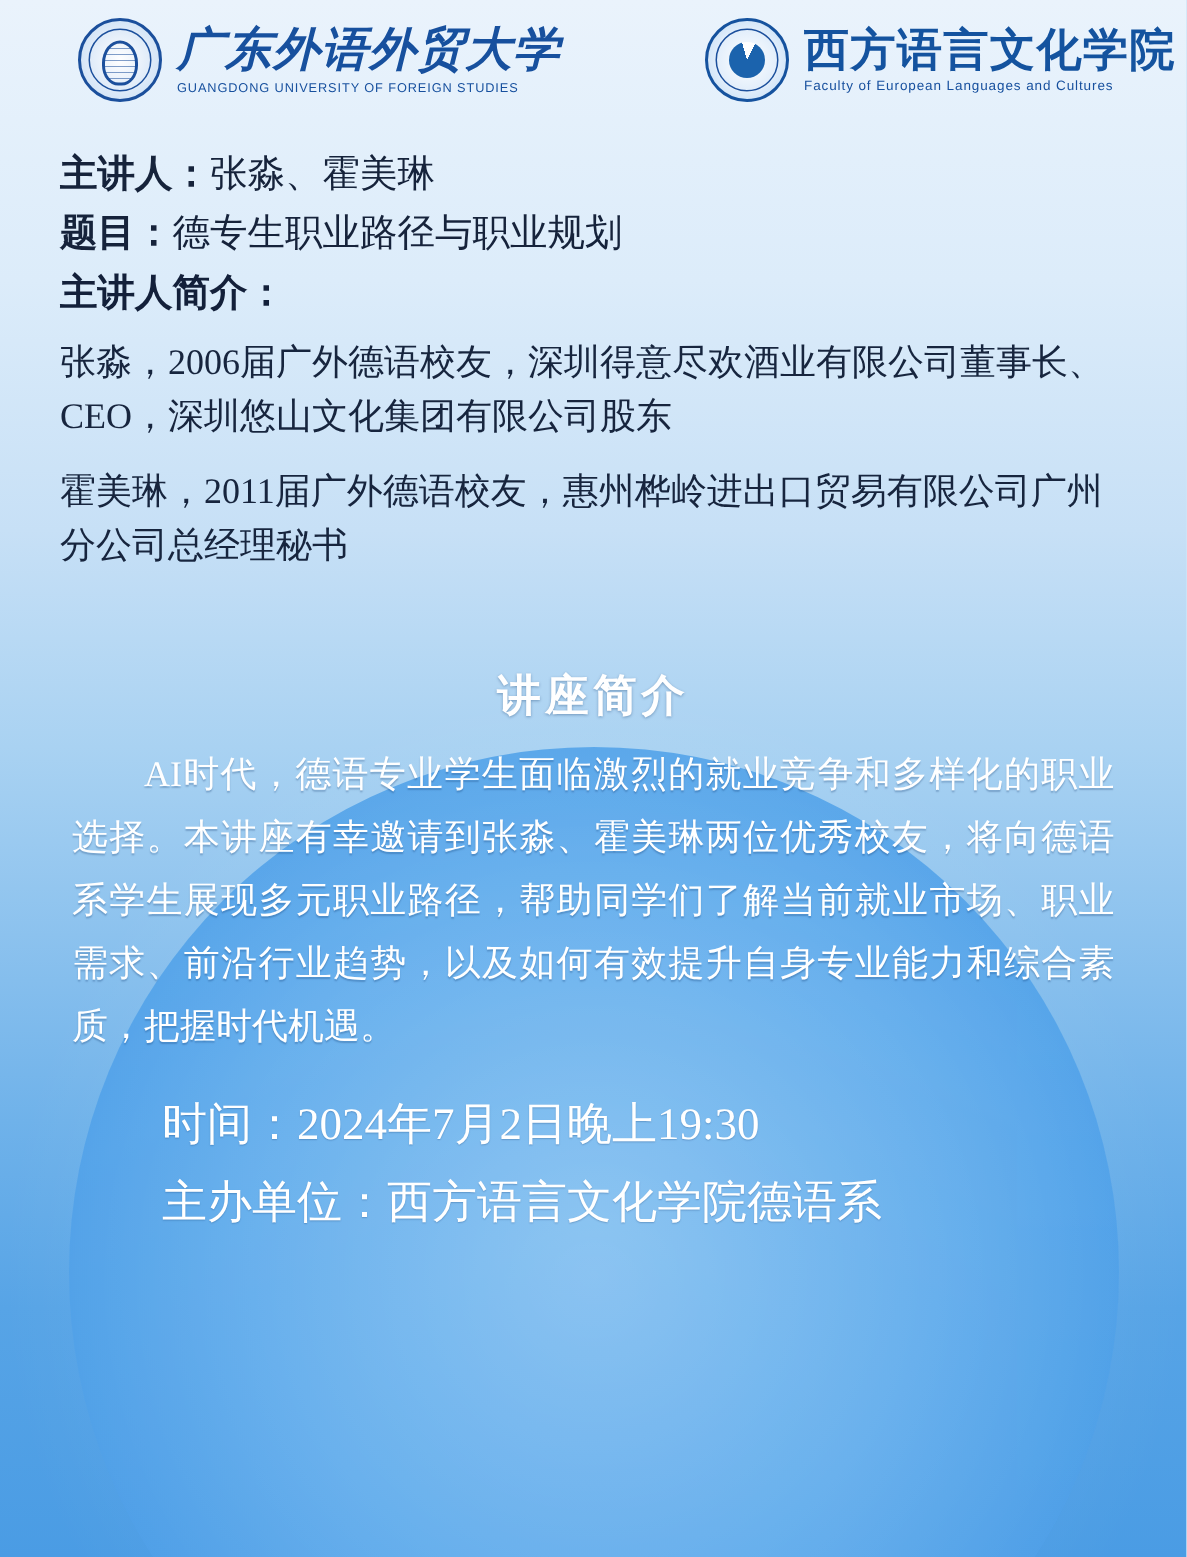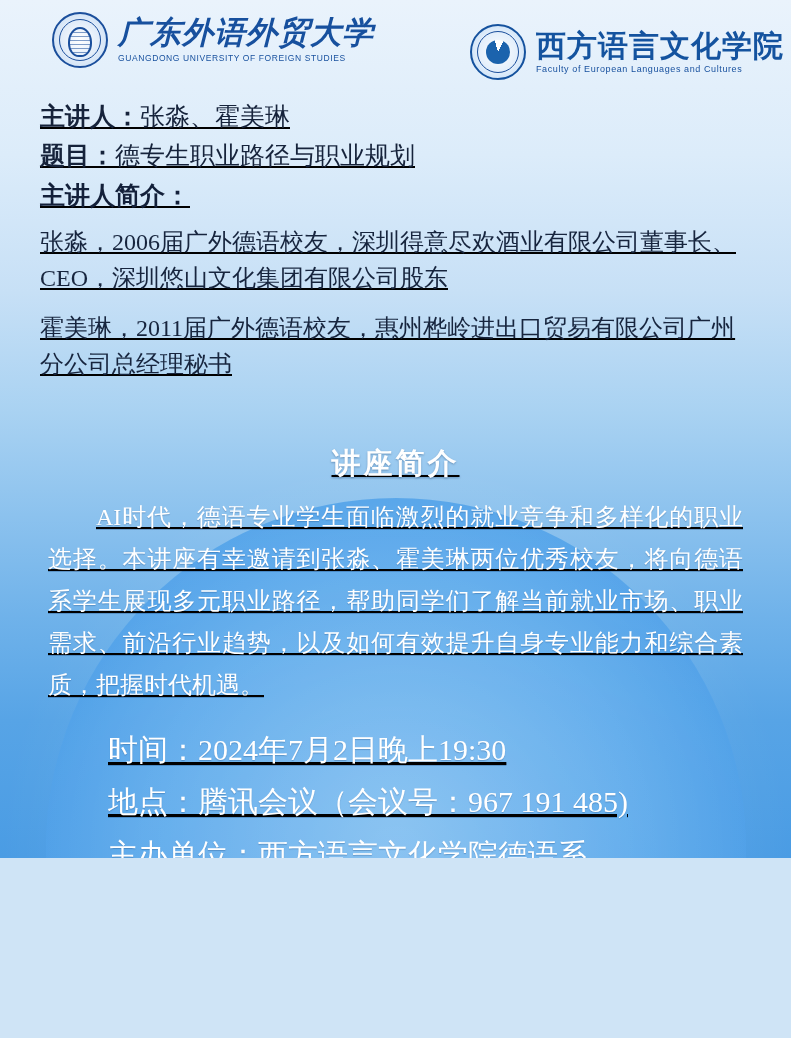--- a/index.html
+++ b/index.html
@@ -11,24 +11,23 @@
     height: 1038px;
     font-family: "Liberation Sans", sans-serif;
     background: #cfe4f6;
     overflow: hidden;
   }
 
   
   .poster {
     position: relative;
     width: 791px;
-    height: 858px;
+    height: 1038px;
     overflow: hidden;
     background: linear-gradient(180deg, #eaf3fc 0%, #dcecfa 18%, #c7e0f6 34%, #a9d2f2 48%, #8cc2ee 60%, #6fb2ea 72%, #57a4e6 84%, #4a9ce4 100%);
-    text-decoration: underline;
   }
 
   
   .circle-glow {
     position: absolute;
     left: 50%;
     top: 498px;
     transform: translateX(-50%);
     width: 700px;
     height: 700px;
@@ -60,21 +59,21 @@
     position: absolute;
     left: 52px;
     top: 12px;
     display: flex;
     align-items: center;
     gap: 10px;
   }
   .logo-right {
     position: absolute;
     left: 470px;
-    top: 24px;
+    top: 12px;
     display: flex;
     align-items: center;
     gap: 10px;
   }
   .seal {
     width: 52px;
     height: 52px;
     border-radius: 50%;
     border: 2px solid #1b4f9c;
     background: radial-gradient(circle at 50% 50%, #ffffff 0%, #dce9f8 60%, #c3dcf4 100%);
@@ -275,17 +274,16 @@
     <div class="bio">霍美琳，2011届广外德语校友，惠州桦岭进出口贸易有限公司广州分公司总经理秘书</div>
   </div>
 
   <div class="intro-wrap">
     <div class="intro-title">讲座简介</div>
     <div class="intro-body">AI时代，德语专业学生面临激烈的就业竞争和多样化的职业选择。本讲座有幸邀请到张淼、霍美琳两位优秀校友，将向德语系学生展现多元职业路径，帮助同学们了解当前就业市场、职业需求、前沿行业趋势，以及如何有效提升自身专业能力和综合素质，把握时代机遇。</div>
   </div>
 
   <div class="details">
     <div>时间：2024年7月2日晚上19:30</div>
-    <div>地点：腾讯会议（会议号：967 191 485)</div>
     <div>主办单位：西方语言文化学院德语系</div>
   </div>
 
 </div>
 
 </body></html>

